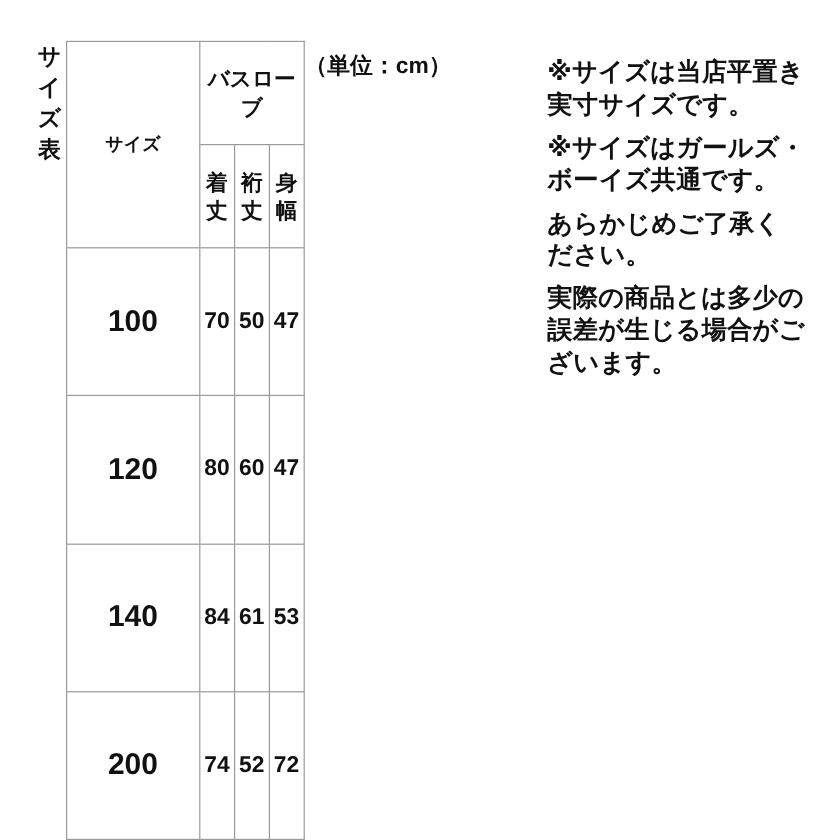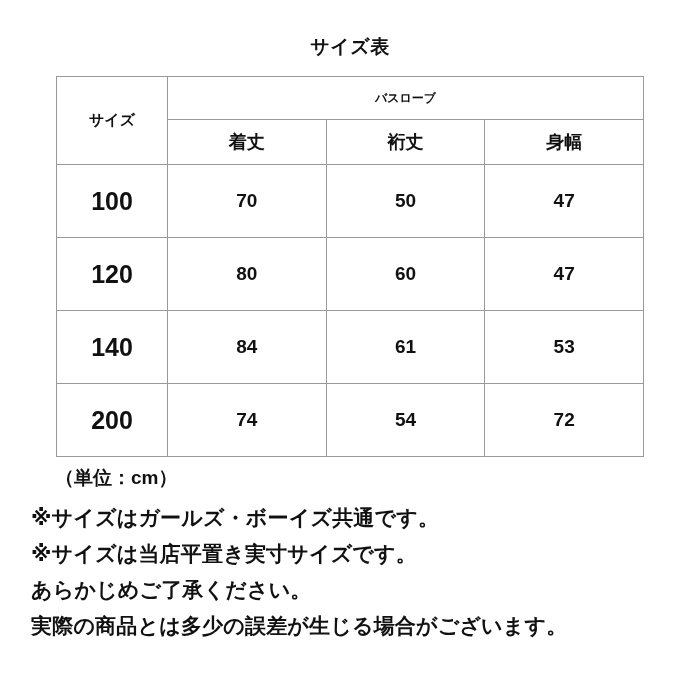--- a/index.html
+++ b/index.html
@@ -13,21 +13,21 @@
     font-family: "Liberation Sans", "DejaVu Sans", sans-serif;
     color: #1a1a1a;
     overflow: hidden;
   }
   .page {
     width: 700px;
     height: 700px;
     box-sizing: border-box;
     padding: 34px 28px 0 28px;
     display: flex;
-    flex-direction: column;
+    flex-direction: row;
   }
   .title {
     text-align: center;
     font-size: 19px;
     font-weight: 700;
     letter-spacing: 0.5px;
     margin-bottom: 16px;
     color: #111;
   }
   table.size-table {
@@ -43,21 +43,21 @@
     vertical-align: middle;
     font-weight: 700;
     color: #111;
   }
   th.corner-size {
     width: 108px;
     font-size: 15px;
     height: 82px;
   }
   th.group-head {
-    font-size: 12px;
+    font-size: 18px;
     height: 40px;
   }
   th.sub-head {
     font-size: 18px;
     height: 42px;
   }
   td.row-label {
     font-size: 25px;
     height: 70px;
   }
@@ -120,28 +120,28 @@
       </tr>
       <tr>
         <td class="row-label">140</td>
         <td class="value">84</td>
         <td class="value">61</td>
         <td class="value">53</td>
       </tr>
       <tr>
         <td class="row-label">200</td>
         <td class="value">74</td>
-        <td class="value">54</td>
+        <td class="value">52</td>
         <td class="value">72</td>
       </tr>
     </tbody>
   </table>
 
   <div class="unit-note">（単位：cm）</div>
 
   <div class="notes">
+    <p>※サイズは当店平置き実寸サイズです。</p>
     <p>※サイズはガールズ・ボーイズ共通です。</p>
-    <p>※サイズは当店平置き実寸サイズです。</p>
     <p>あらかじめご了承ください。</p>
     <p>実際の商品とは多少の誤差が生じる場合がございます。</p>
   </div>
 
 </div>
 
 </body></html>

